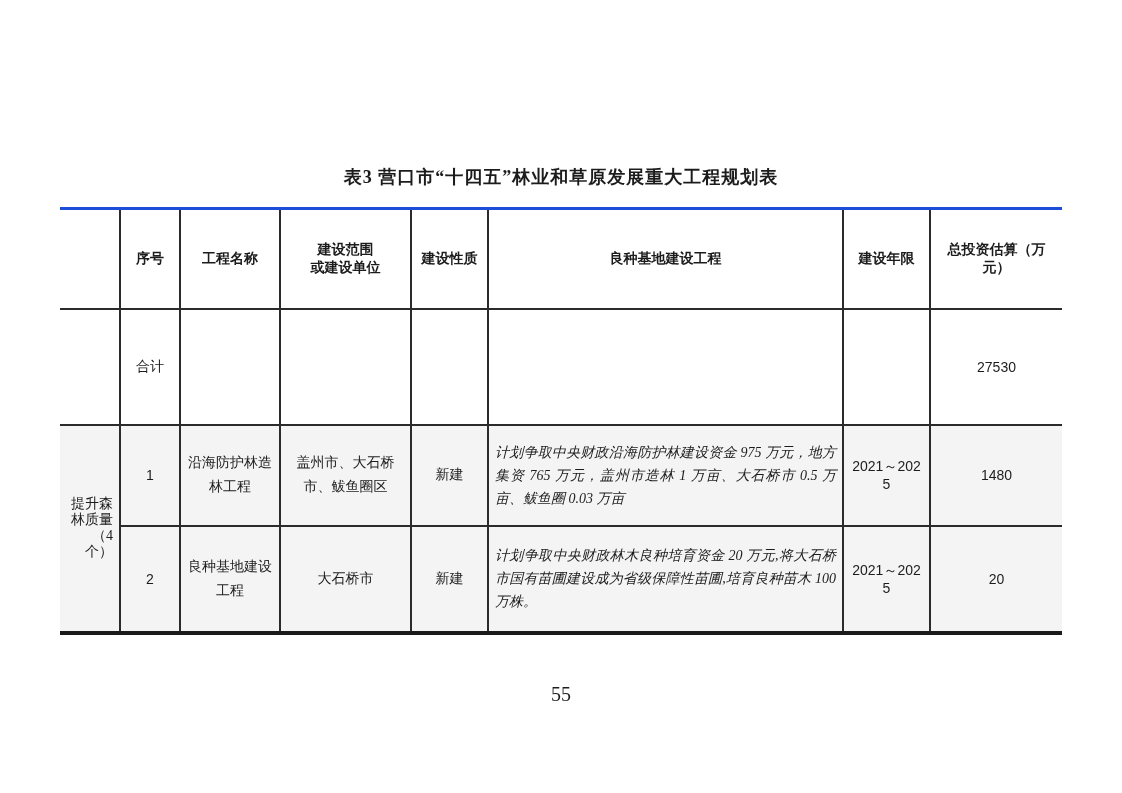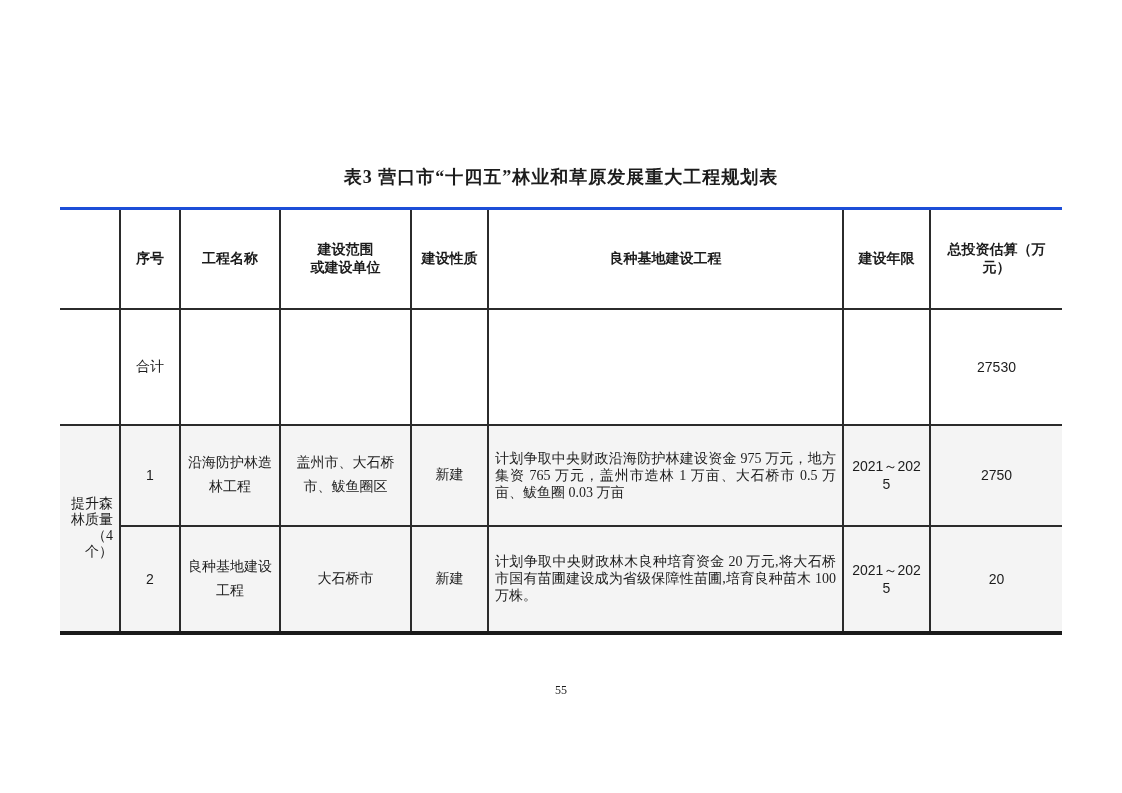--- a/index.html
+++ b/index.html
@@ -47,36 +47,36 @@
     font-size: 14px;
     font-weight: normal;
     padding: 2px 6px;
     word-break: break-all;
   }
   table.plan .no-l { border-left: none; }
   table.plan .no-r { border-right: none; }
   table.plan th { font-weight: bold; text-align: center; }
   .c { text-align: center; }
   .l { text-align: center; padding: 4px 8px; }
-  .just { text-align: justify; line-height: 17px; padding: 4px 7px; }
+  .just { text-align: justify; line-height: 23px; padding: 4px 7px; font-style: italic; }
   .num { font-family: "Liberation Sans", "DejaVu Sans", sans-serif; }
   .shade { background: #f4f4f4; }
   .group-cell {
     text-align: right;
     line-height: 16px;
     padding: 0 5px;
   }
   .name-cell, .scope-cell { line-height: 24px; }
   .page-number {
     position: absolute;
     top: 683px;
     left: 0;
     width: 1122px;
     text-align: center;
-    font-size: 12px;
+    font-size: 20px;
     font-family: "Liberation Serif", "DejaVu Serif", serif;
   }
 </style>
 </head>
 <body>
 
 <div class="page">
 
   <div class="doc-title">表3 营口市“十四五”林业和草原发展重大工程规划表</div>
 
@@ -116,21 +116,21 @@
     </tr>
 
     <tr style="height:101px">
       <td class="shade group-cell no-l" rowspan="2">提升森林质量（4个）</td>
       <td class="shade c num">1</td>
       <td class="shade l name-cell">沿海防护林造林工程</td>
       <td class="shade l scope-cell">盖州市、大石桥市、鲅鱼圈区</td>
       <td class="shade c">新建</td>
       <td class="shade just">计划争取中央财政沿海防护林建设资金 975 万元，地方集资 765 万元，盖州市造林 1 万亩、大石桥市 0.5 万亩、鲅鱼圈 0.03 万亩</td>
       <td class="shade c num">2021～2025</td>
-      <td class="shade c num no-r">2750</td>
+      <td class="shade c num no-r">1480</td>
     </tr>
 
     <tr style="height:107px">
       <td class="shade c num">2</td>
       <td class="shade l name-cell">良种基地建设工程</td>
       <td class="shade l scope-cell">大石桥市</td>
       <td class="shade c">新建</td>
       <td class="shade just">计划争取中央财政林木良种培育资金 20 万元,将大石桥市国有苗圃建设成为省级保障性苗圃,培育良种苗木 100 万株。</td>
       <td class="shade c num">2021～2025</td>
       <td class="shade c num no-r">20</td>

